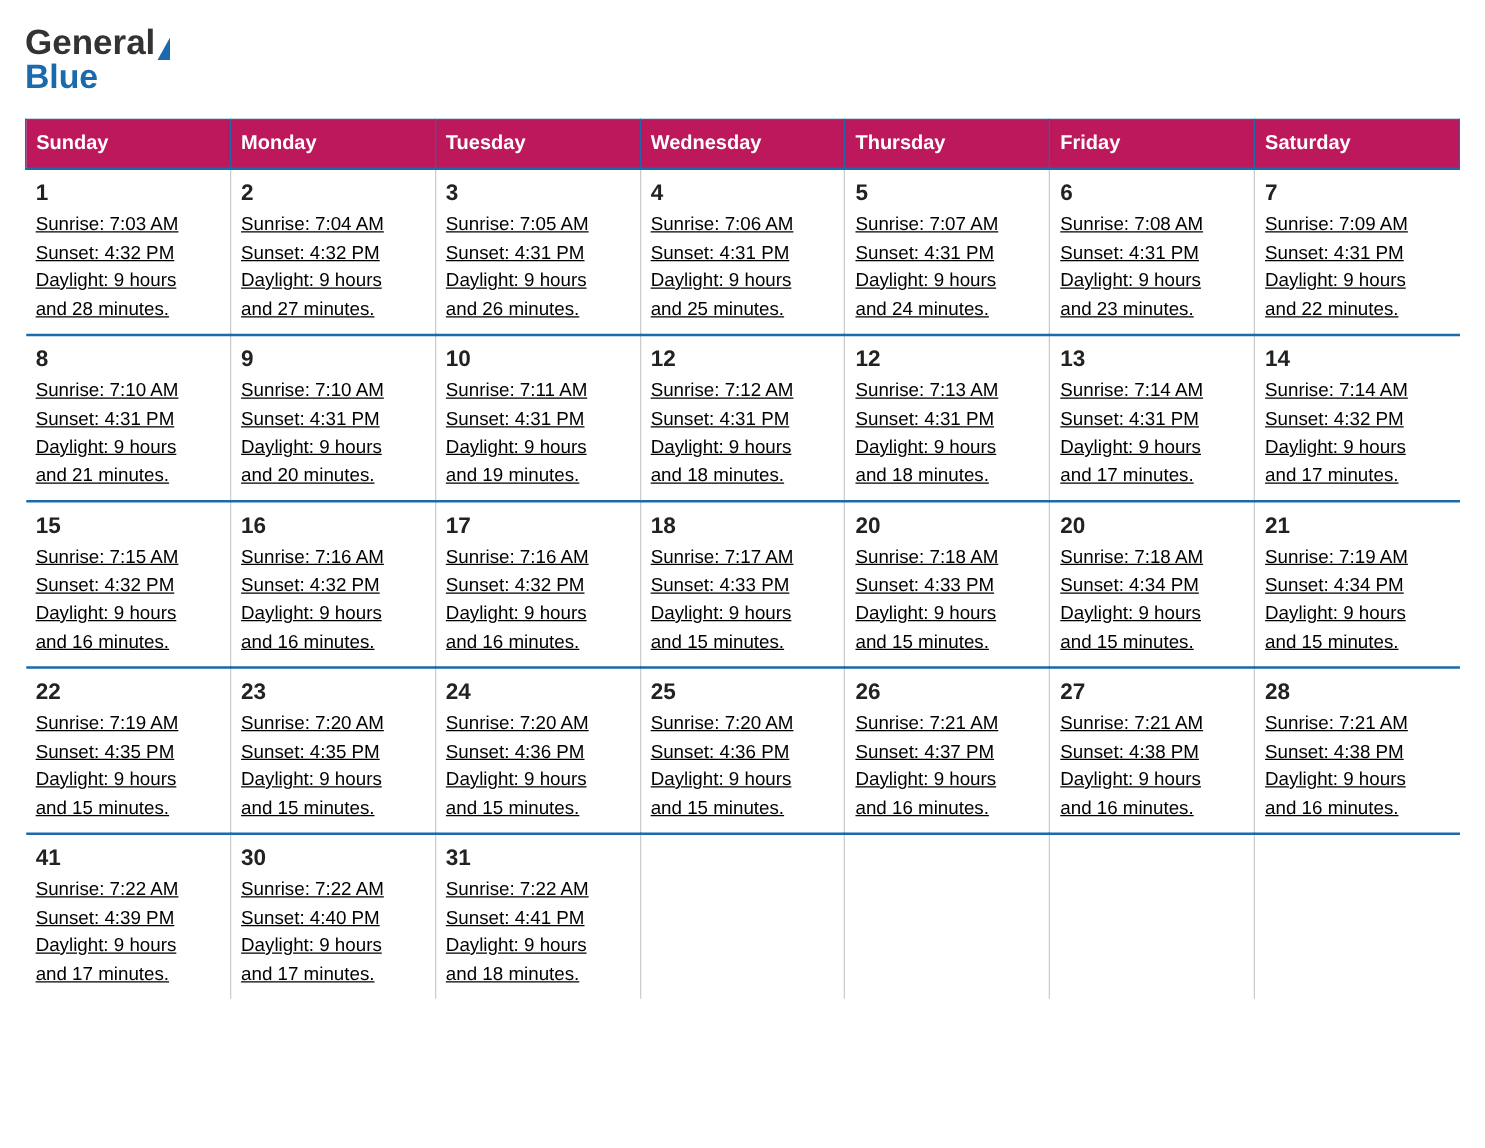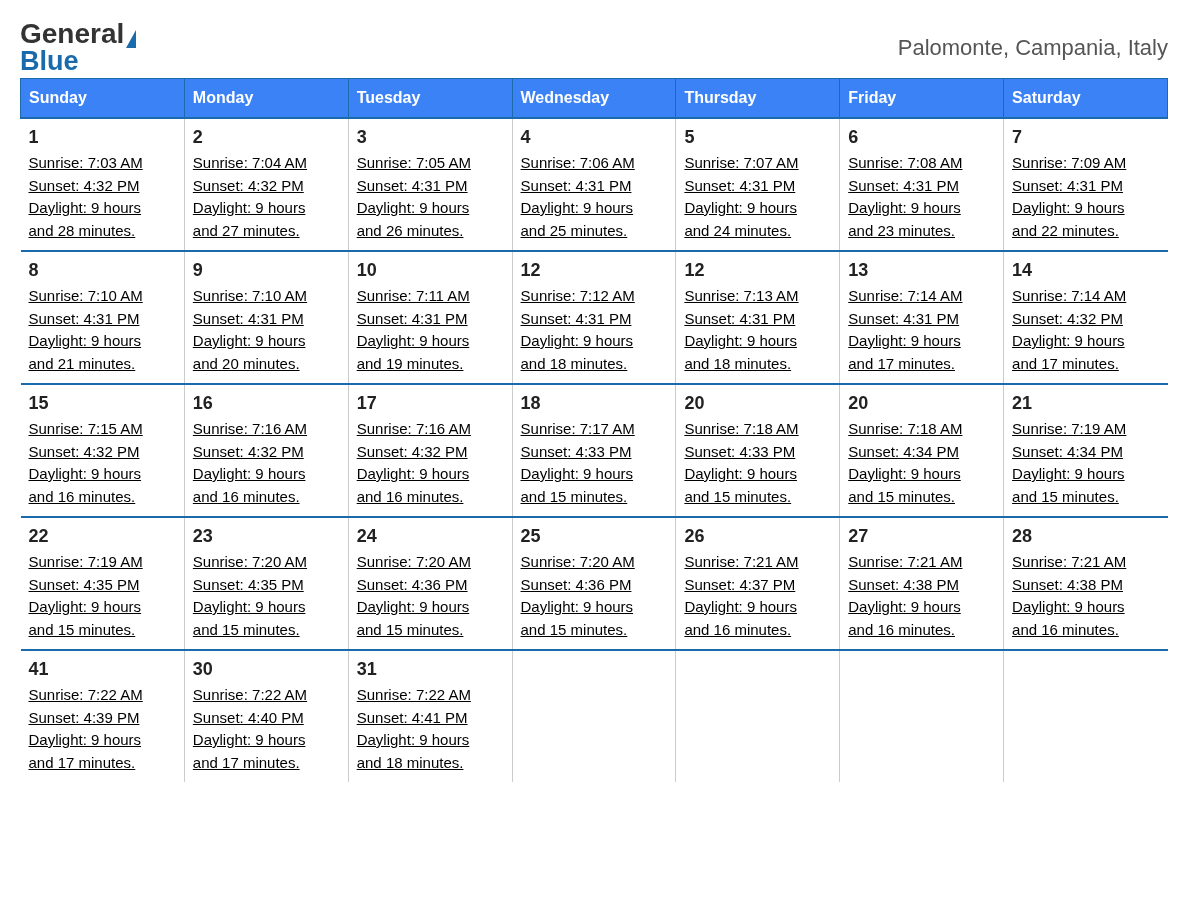--- a/index.html
+++ b/index.html
@@ -6,22 +6,22 @@
     body {
       font-family: Arial, sans-serif;
       background: #fff;
       width: 1188px;
       min-height: 918px;
       padding: 20px;
     }
     .header {
       display: flex;
       justify-content: space-between;
-      align-items: center;
-      margin-bottom: 3px;
+      align-items: flex-end;
+      margin-bottom: 20px;
     }
     .logo {
       display: flex;
       flex-direction: column;
       align-items: flex-start;
     }
     .logo-general {
       font-size: 28px;
       font-weight: bold;
       color: #333;
@@ -54,21 +54,21 @@
     .title-block h2 {
       font-size: 22px;
       font-weight: normal;
       color: #555;
     }
     .calendar {
       width: 100%;
       border-collapse: collapse;
     }
     .calendar thead tr {
-      background-color: #3b82f6;
+      background-color: #be185d;
     }
     .calendar thead th {
       color: #fff;
       font-size: 16px;
       font-weight: bold;
       padding: 10px 8px;
       text-align: left;
       border: 1px solid #1a6aac;
     }
     .calendar tbody tr {
@@ -106,21 +106,20 @@
 <body>
 
 <div class="header">
   <div class="logo">
     <div>
       <span class="logo-general">General</span><span class="logo-triangle"></span>
     </div>
     <span class="logo-blue">Blue</span>
   </div>
   <div class="title-block">
-    <h2>Palomonte, Campania, Italy</h2>
   </div>
 </div>
 
 <table class="calendar">
   <thead>
     <tr>
       <th>Sunday</th>
       <th>Monday</th>
       <th>Tuesday</th>
       <th>Wednesday</th>

